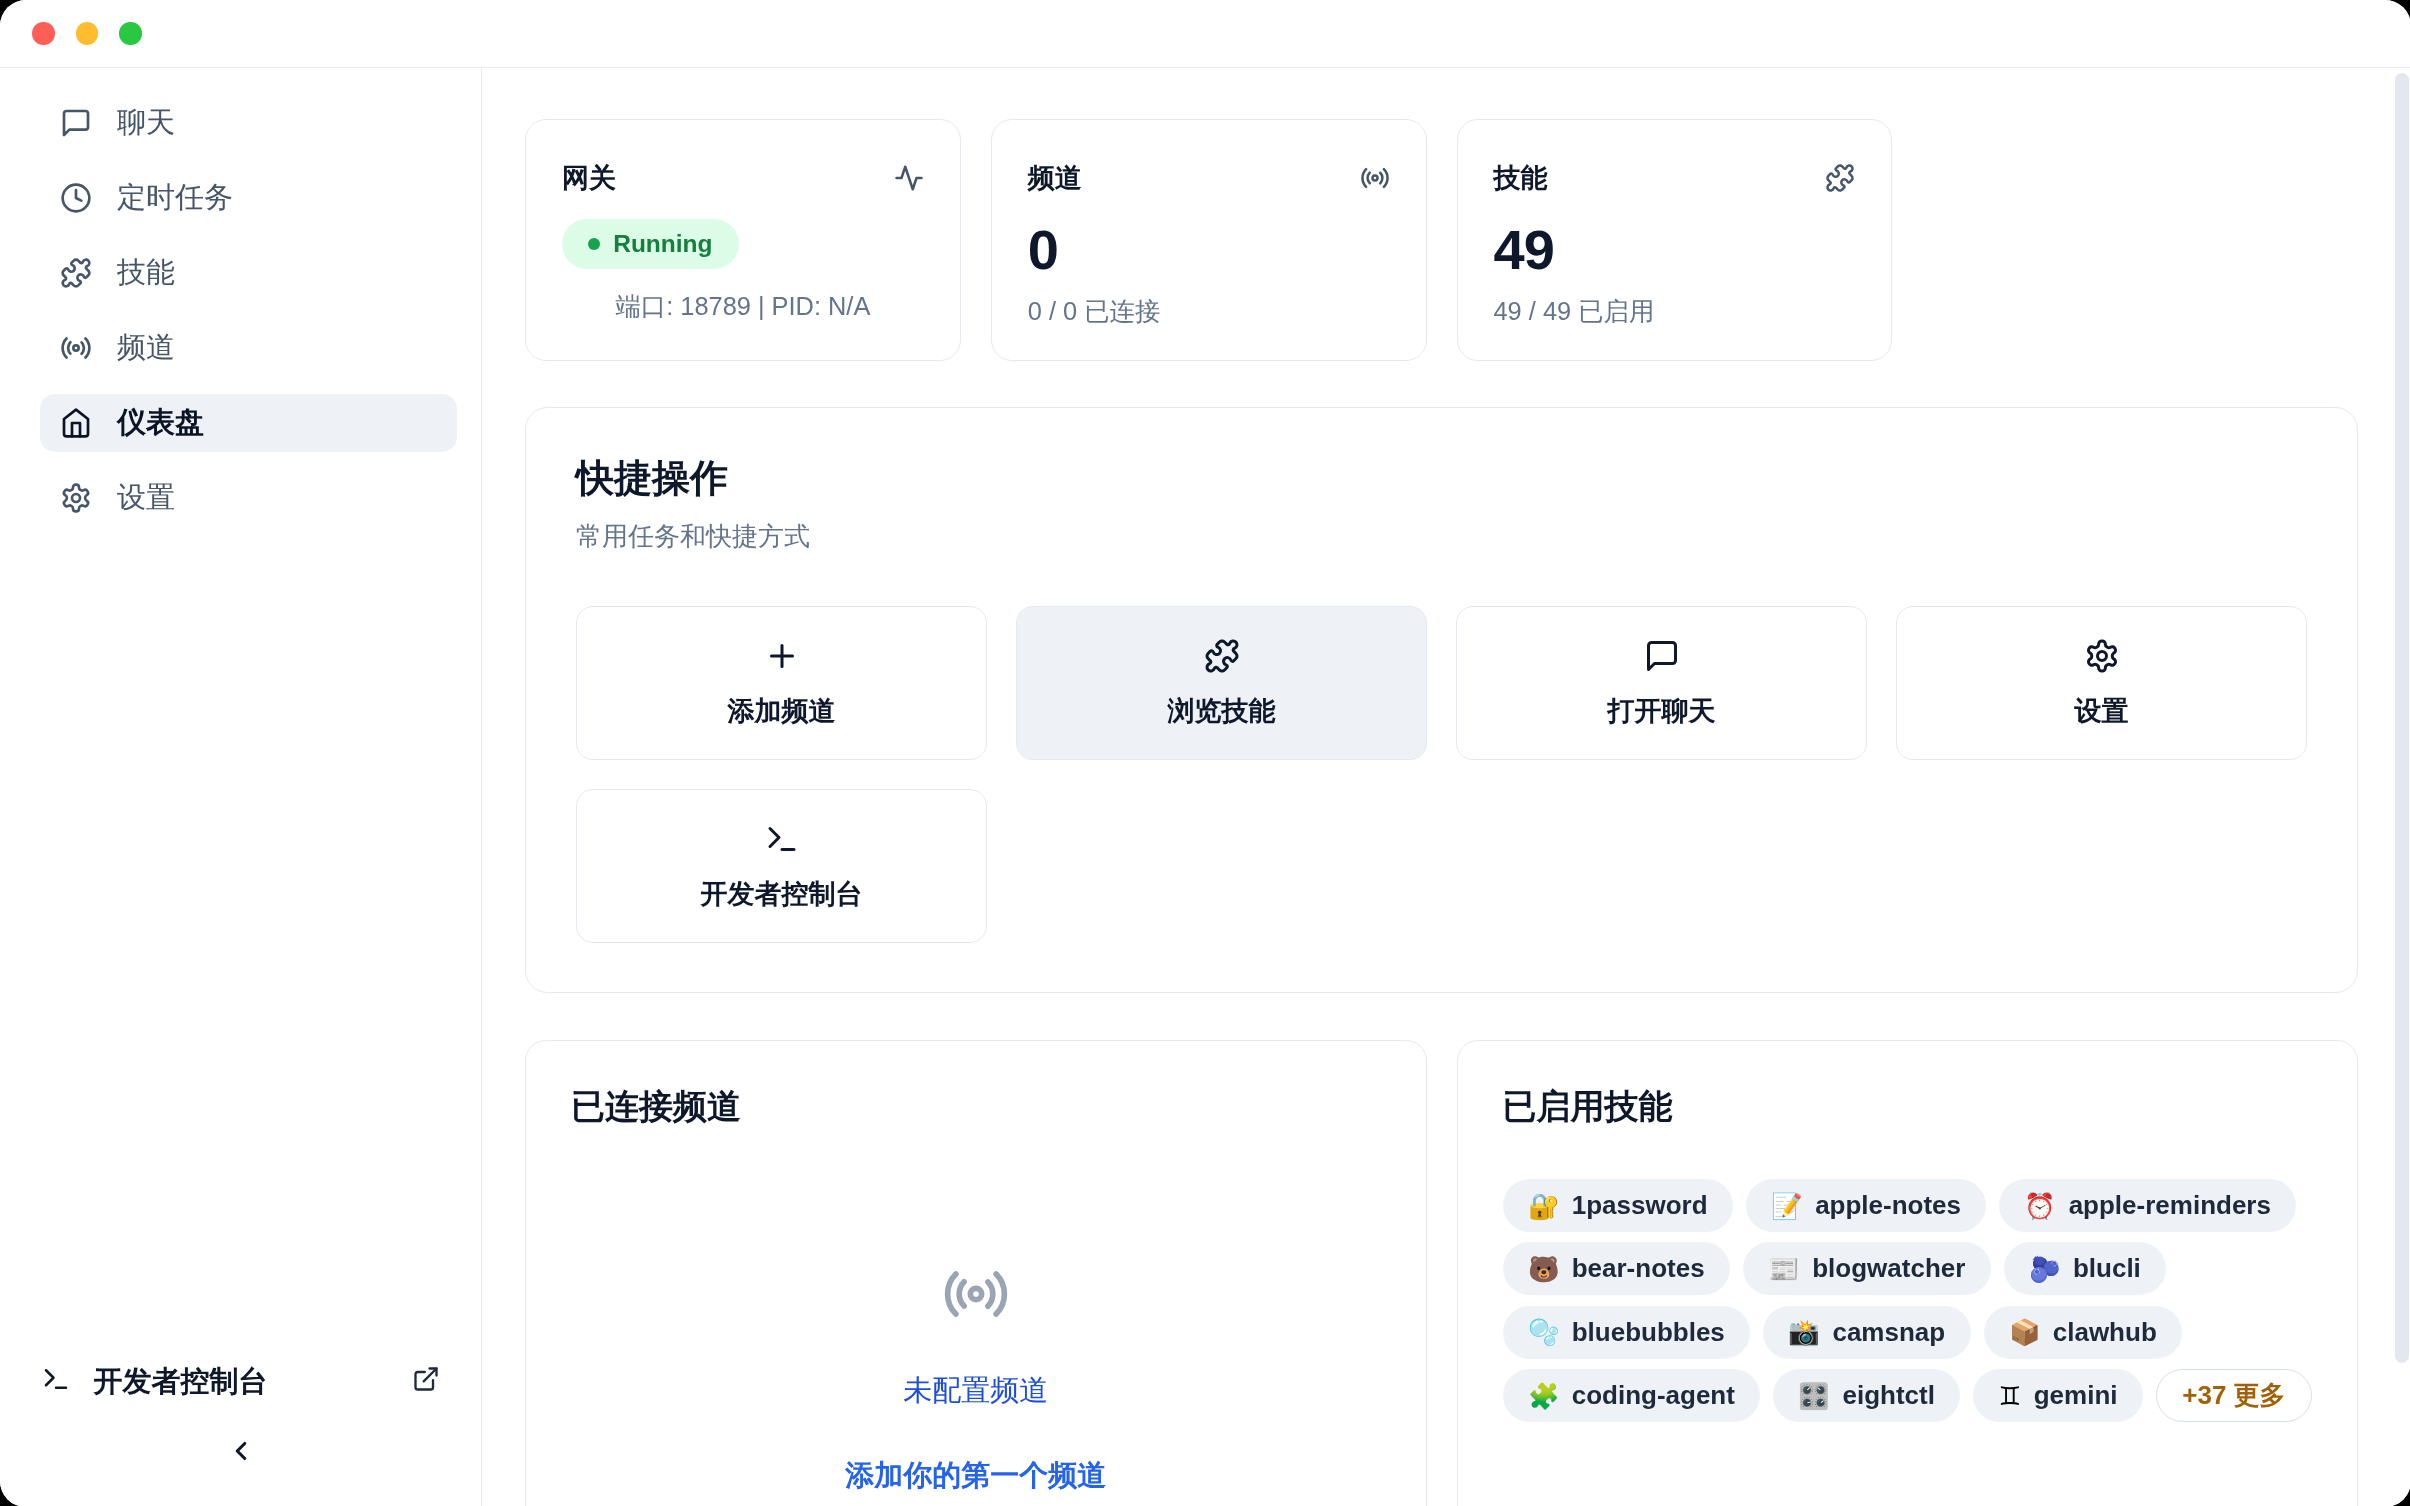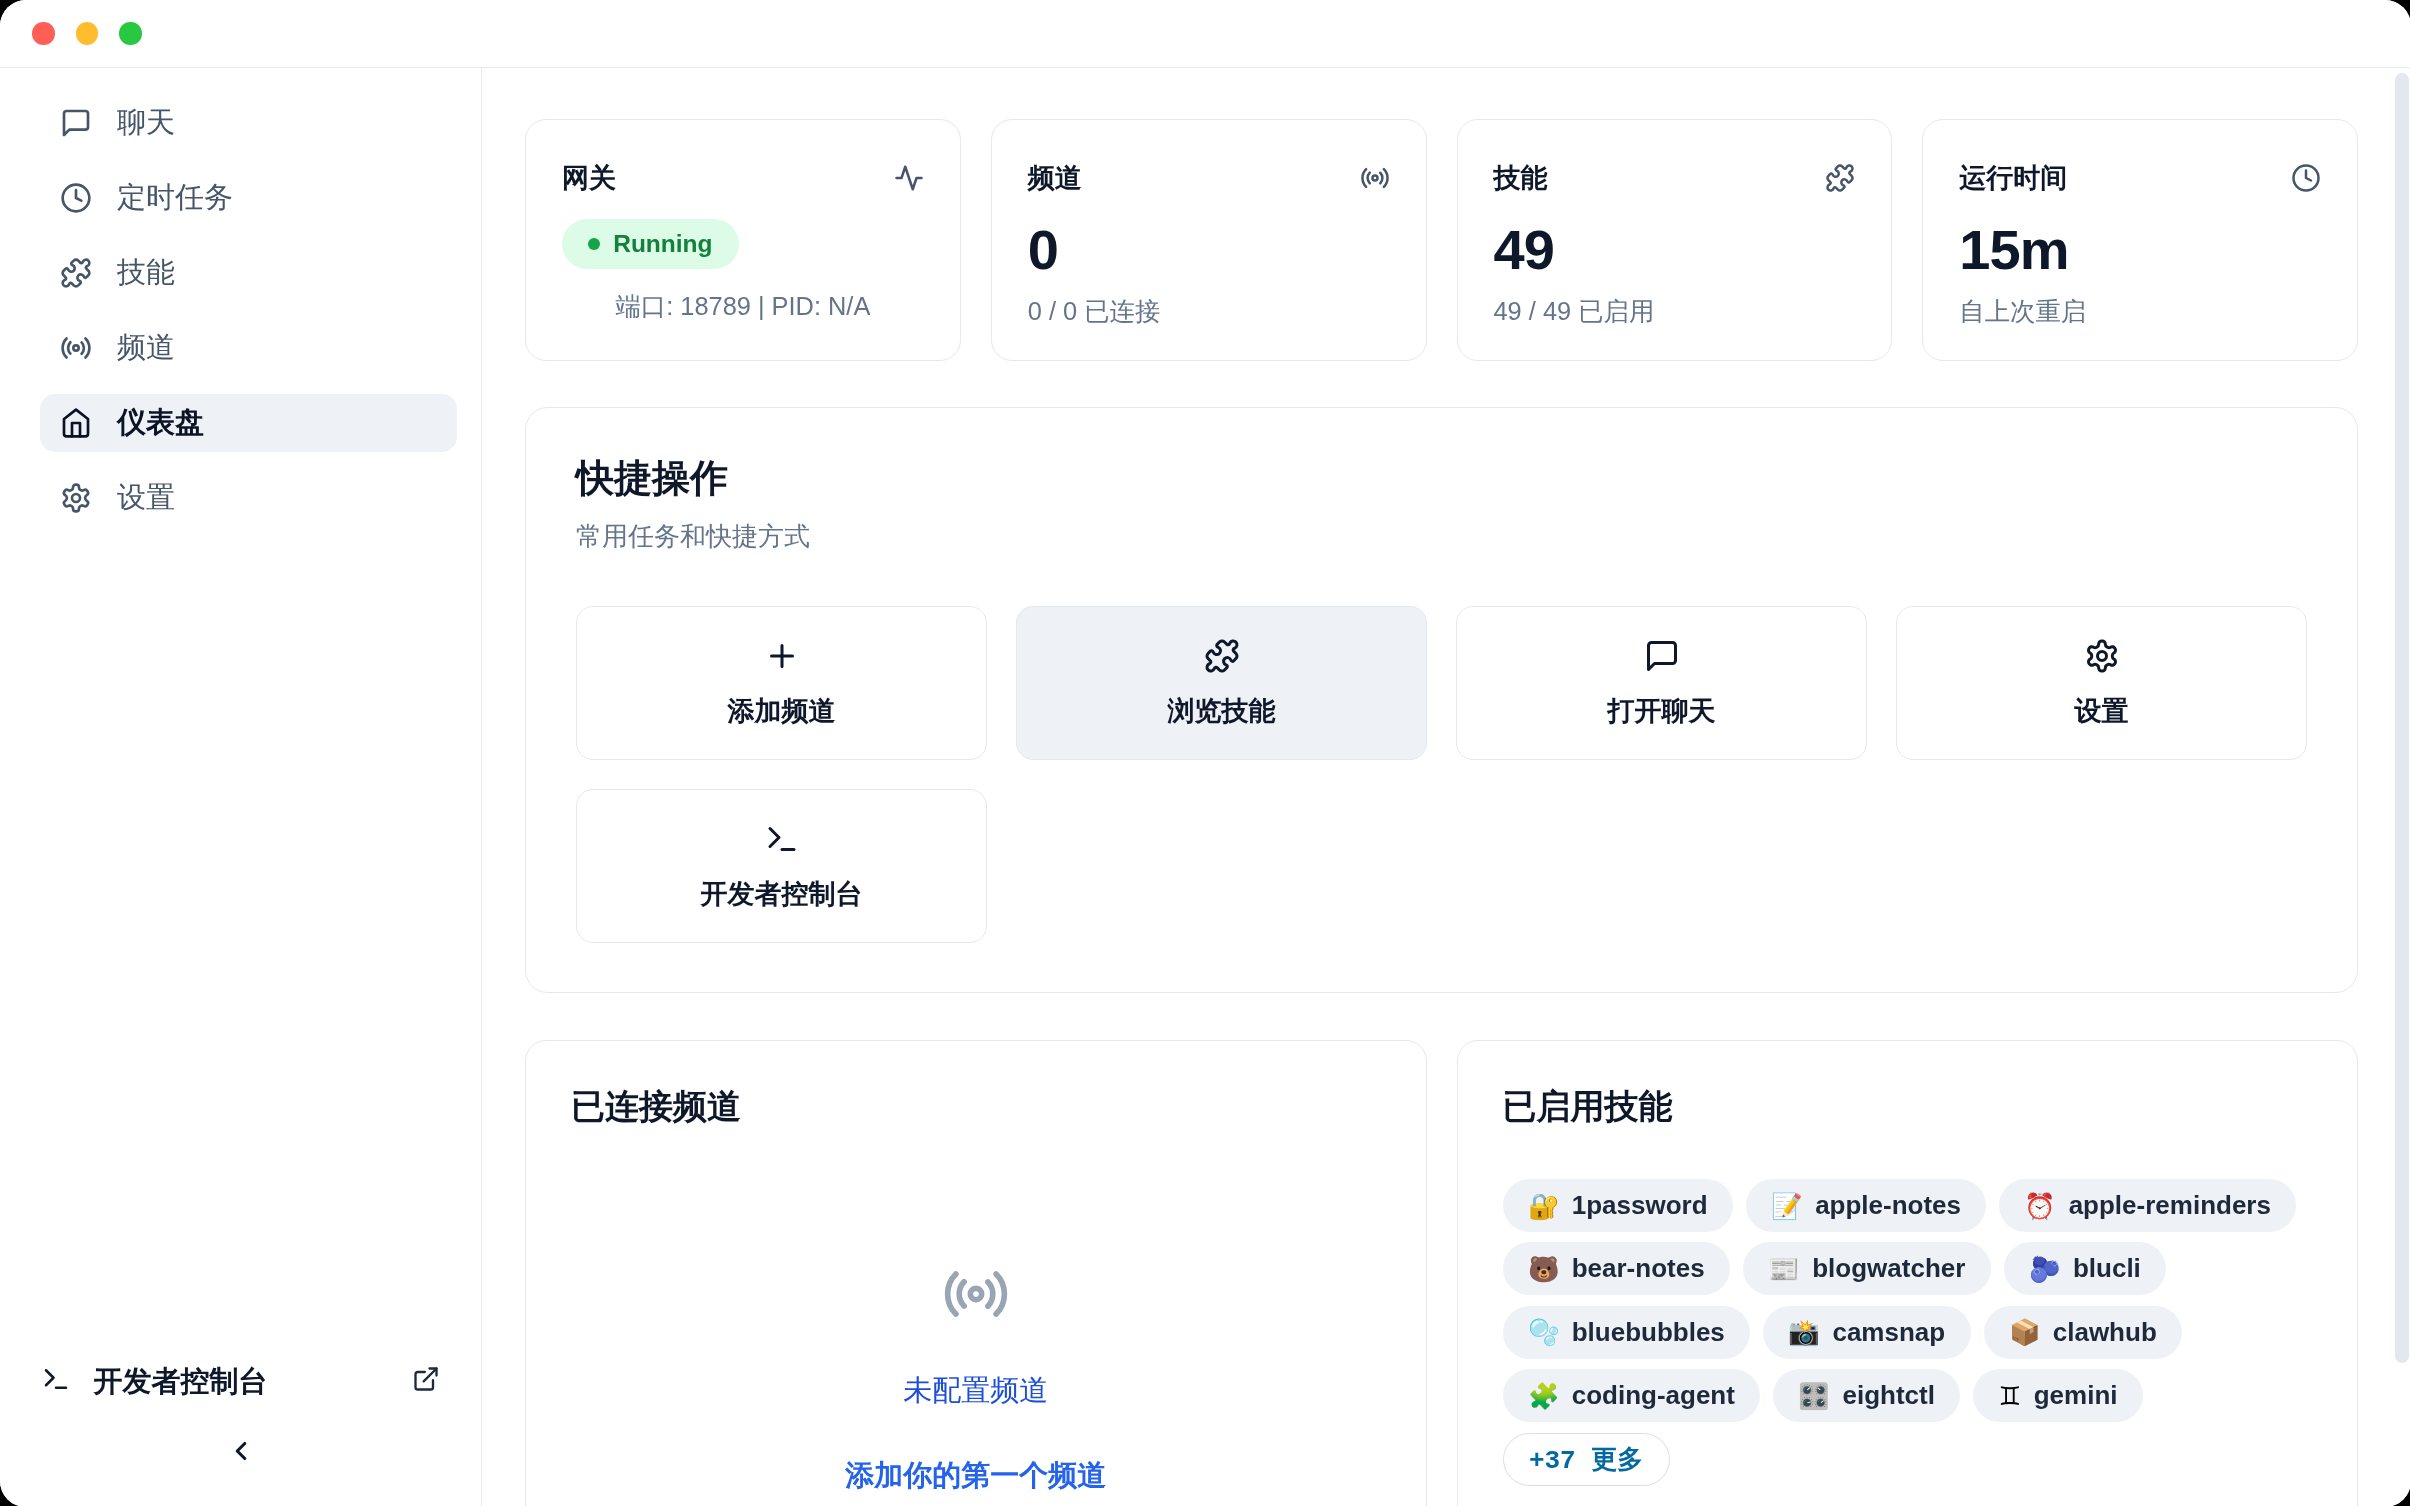--- a/index.html
+++ b/index.html
@@ -63,21 +63,21 @@
   .empty { display:flex; flex-direction:column; align-items:center; }
   .empty svg { margin-top:130px; width:68px; height:68px; stroke:#9aa4b2; fill:none; stroke-width:2; stroke-linecap:round; stroke-linejoin:round; }
   .empty-text { margin-top:43px; font-size:29px; color:#1d4ed8; }
   .empty-link { margin-top:45px; font-size:29px; font-weight:600; color:#2563eb; cursor:pointer; }
 
   .tags { margin-top:49px; display:flex; flex-wrap:wrap; gap:10.4px 13px; }
   .tag { display:inline-flex; align-items:center; gap:12.2px; height:53px; padding:0 25.4px; border-radius:941px; background:#eef2f7; }
   .tag .emoji { font-size:25.4px; }
   .tag .name { font-size:26px; font-weight:600; color:#1e293b; }
   .tag.more { background:#fff; border:1.4px solid #d8dfe8; cursor:pointer; }
-  .tag.more .name { color:#0369a1;font-family:Liberation Mono, monospace; }
+  .tag.more .name { color:#a16207; }
 
   
   .scroll-thumb { position:absolute; top:73px; right:1.9px; width:14px; height:1290px; border-radius:7.5px; background:#e3e8ee; }
 </style>
 </head>
 <body>
 
 <div class="window">
 
   <div class="titlebar">
@@ -212,31 +212,20 @@
           <div class="stat-head">
             <span class="stat-title">技能</span>
             <svg viewBox="0 0 24 24">
                 <path d="M19.439 7.85c-.049.322.059.648.289.878l1.568 1.568c.47.47.706 1.087.706 1.704s-.235 1.233-.706 1.704l-1.611 1.611a.98.98 0 0 1-.837.276c-.47-.07-.802-.48-.968-.925a2.501 2.501 0 1 0-3.214 3.214c.446.166.855.497.925.968a.979.979 0 0 1-.276.837l-1.61 1.61a2.404 2.404 0 0 1-1.705.707 2.402 2.402 0 0 1-1.704-.706l-1.568-1.568a1.026 1.026 0 0 0-.877-.29c-.493.074-.84.504-1.02.968a2.5 2.5 0 1 1-3.237-3.237c.464-.18.894-.527.967-1.02a1.026 1.026 0 0 0-.289-.877l-1.568-1.568A2.402 2.402 0 0 1 1.998 12c0-.617.236-1.234.706-1.704L4.23 8.77c.24-.24.581-.353.917-.303.515.077.877.528 1.073 1.01a2.5 2.5 0 1 0 3.259-3.259c-.482-.196-.933-.558-1.01-1.073-.05-.336.062-.676.303-.917l1.525-1.525A2.402 2.402 0 0 1 12 1.998c.617 0 1.234.236 1.704.706l1.568 1.568c.23.23.556.338.877.29.493-.074.84-.504 1.02-.968a2.5 2.5 0 1 1 3.237 3.237c-.464.18-.894.527-.967 1.02Z"></path>
               </svg>
           </div>
           <div class="stat-value">49</div>
           <div class="stat-detail">49 / 49 已启用</div>
         </div>
 
-        <div class="card stat-card">
-          <div class="stat-head">
-            <span class="stat-title">运行时间</span>
-            <svg viewBox="0 0 24 24">
-                <circle cx="12" cy="12" r="10"></circle>
-                <polyline points="12 6 12 12 16 14"></polyline>
-              </svg>
-          </div>
-          <div class="stat-value">15m</div>
-          <div class="stat-detail">自上次重启</div>
-        </div>
       </div>
 
       <div class="card quick-panel">
         <div class="qp-title">快捷操作</div>
         <div class="qp-sub">常用任务和快捷方式</div>
         <div class="qp-grid">
           <div class="action-btn">
             <svg viewBox="0 0 24 24">
                 <line x1="12" y1="5" x2="12" y2="19"></line>
                 <line x1="5" y1="12" x2="19" y2="12"></line>

